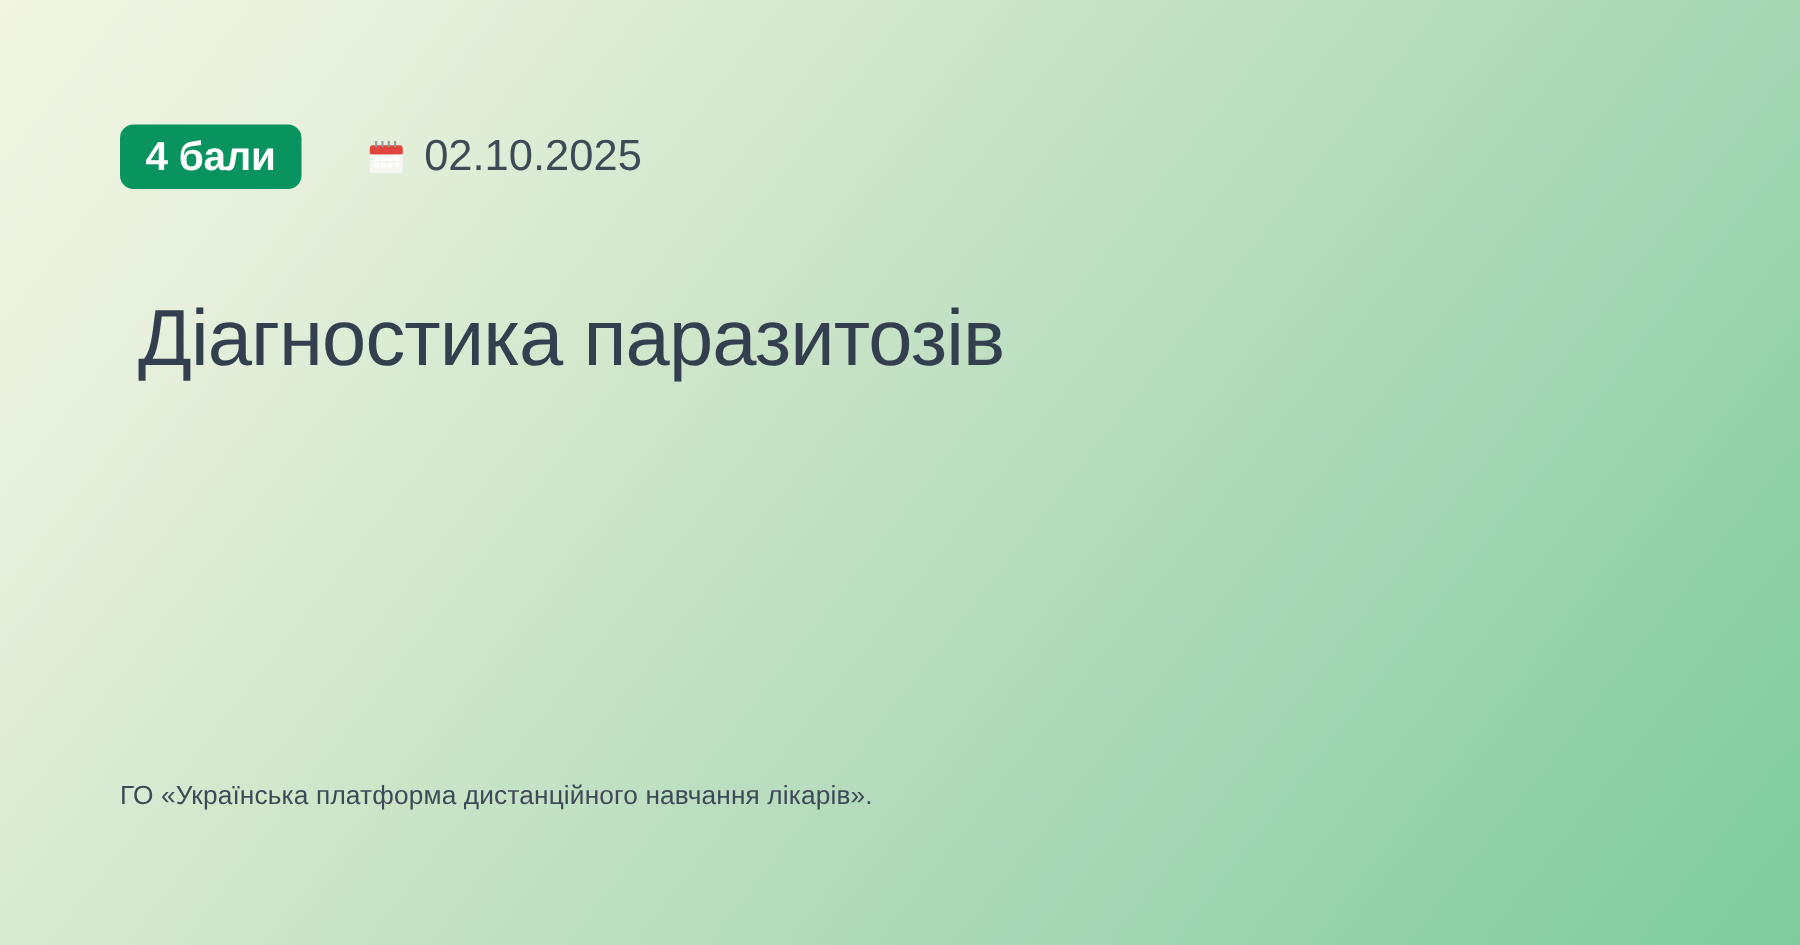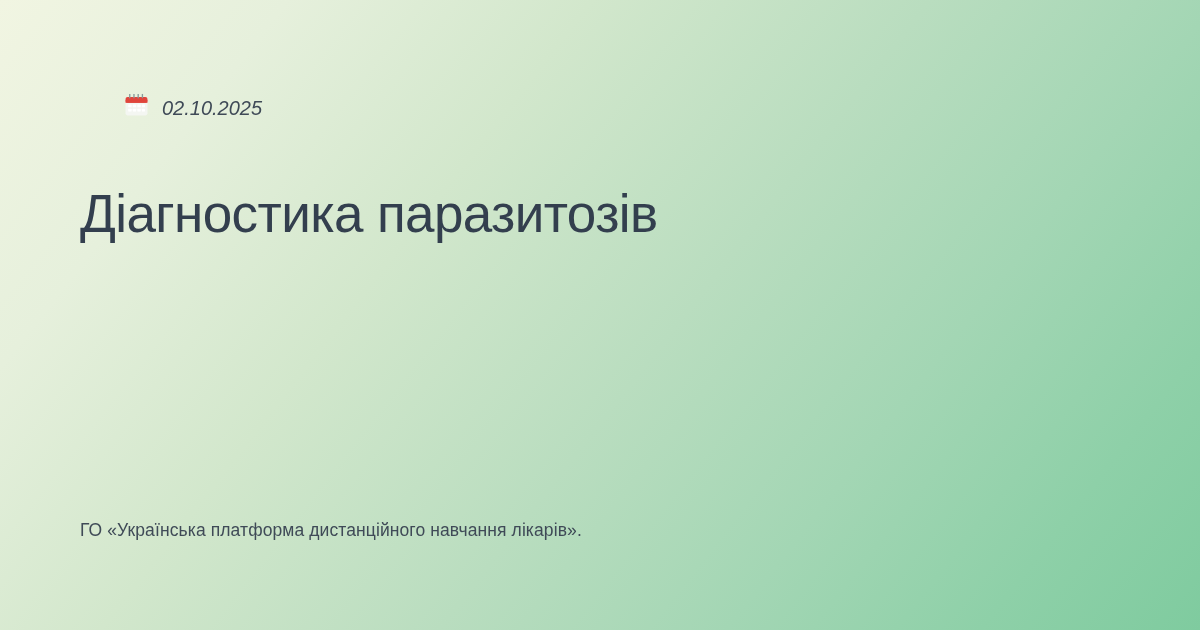--- a/index.html
+++ b/index.html
@@ -49,42 +49,41 @@
     color: #ffffff;
     font-size: 27px;
     font-weight: 700;
     letter-spacing: -0.2px;
     line-height: 1;
     white-space: nowrap;
   }
 
   .meta-item {
     display: inline-flex;
-    align-items: flex-end;
+    align-items: center;
     margin-left: 43px;
     color: #3f4a57;
-    font-size: 20px;
+    font-size: 29px;
     font-weight: 400;
     line-height: 1;
     white-space: nowrap;
-    font-style: italic;
   }
 
   .meta-item .glyph {
     display: inline-block;
     margin-right: 12px;
     font-size: 27px;
     line-height: 1;
   }
 
   .meta-item .glyph svg { display: block; }
 
   
   .title {
-    margin: 0;
+    margin: 12px;
     padding-top: 58px;
     color: #333f4e;
     font-size: 53px;
     font-weight: 400;
     letter-spacing: -0.6px;
     line-height: 1.12;
     white-space: nowrap;
   }
 
   
@@ -100,20 +99,21 @@
     white-space: nowrap;
   }
 </style>
 </head>
 <body>
 
 <div class="card">
 
   <div class="meta-row">
 
+    <span class="badge">4 бали</span>
 
     <span class="meta-item">
       <span class="glyph">
         <svg width="27" height="27" viewBox="0 0 32 32" aria-hidden="true">
           <rect x="3" y="7" width="26" height="22" rx="2.5" fill="#f4f6f2"></rect>
           <rect x="3" y="7" width="26" height="7" rx="2.5" fill="#e0453c"></rect>
           <rect x="3" y="11" width="26" height="3" fill="#e0453c"></rect>
           <g fill="none" stroke="#8a9b9a" stroke-width="1.6">
             <path d="M8 3.5v5"></path>
               <path d="M13 3.5v5"></path>

